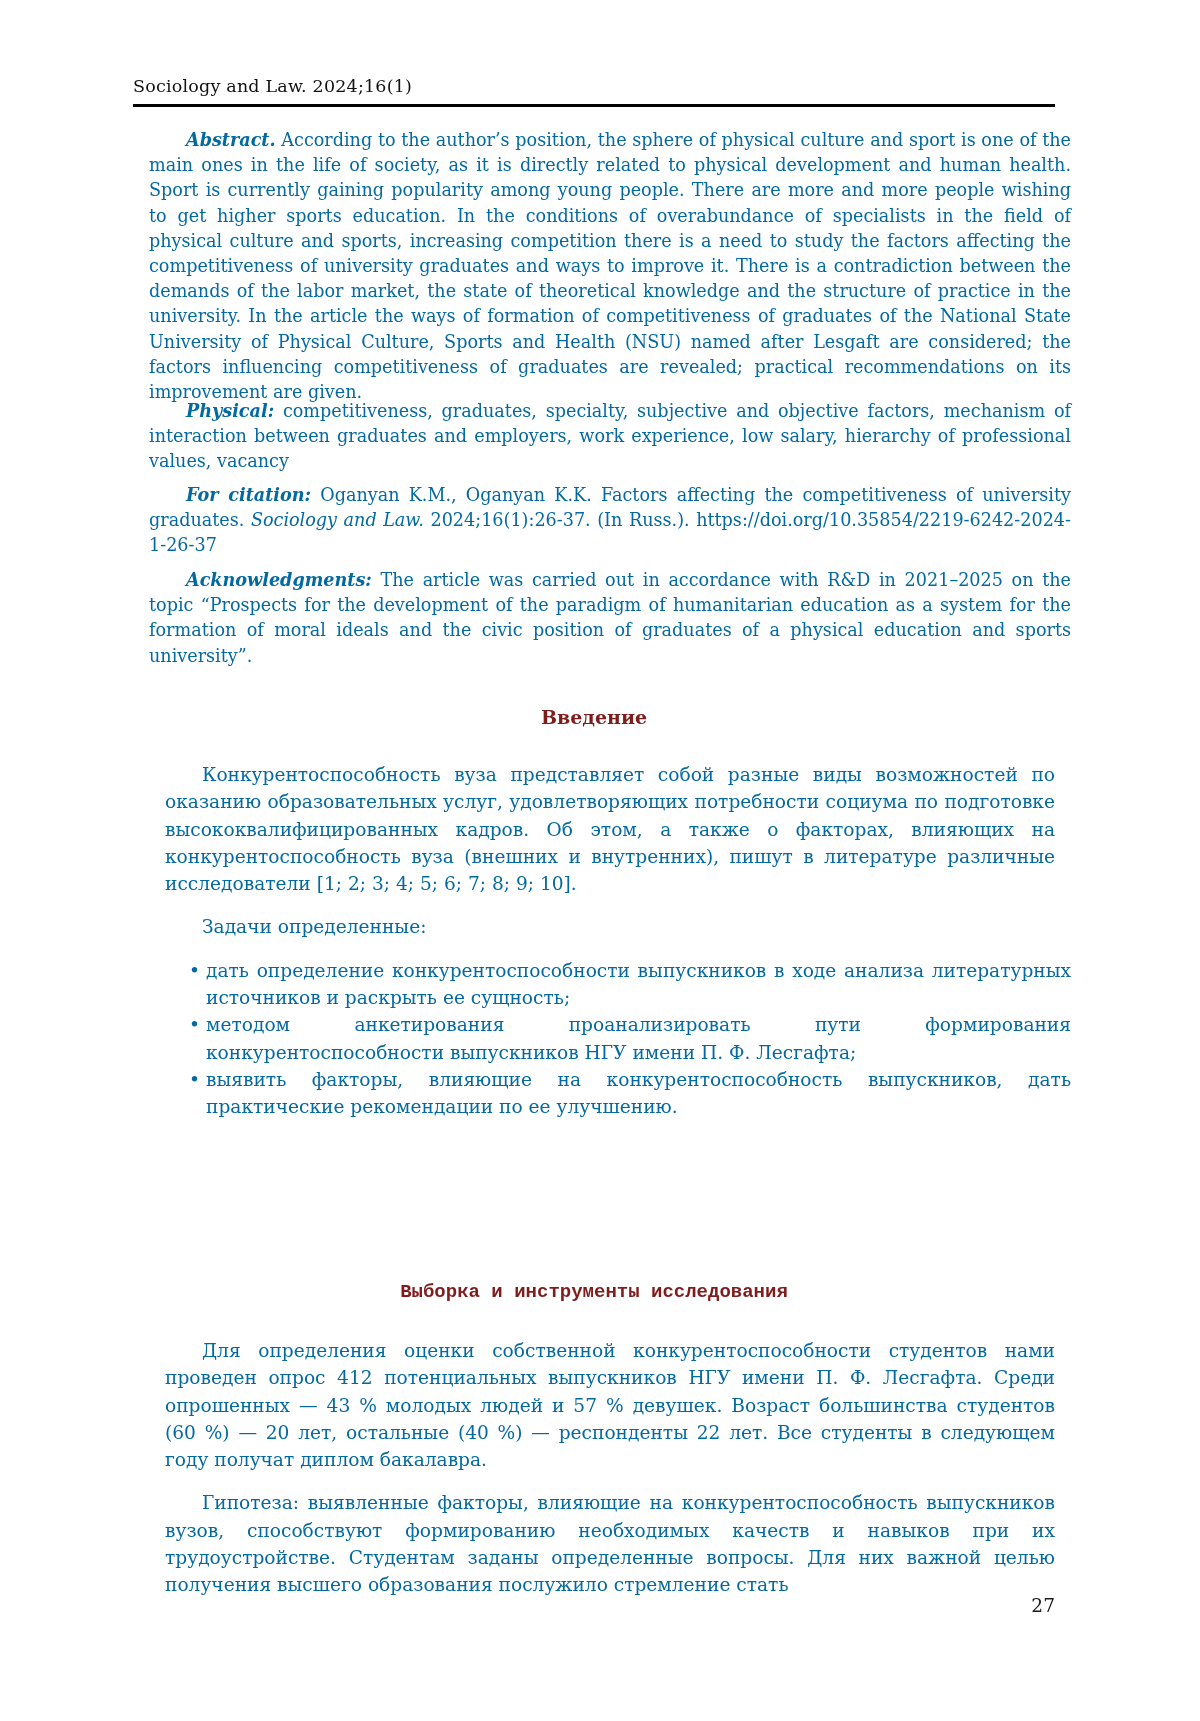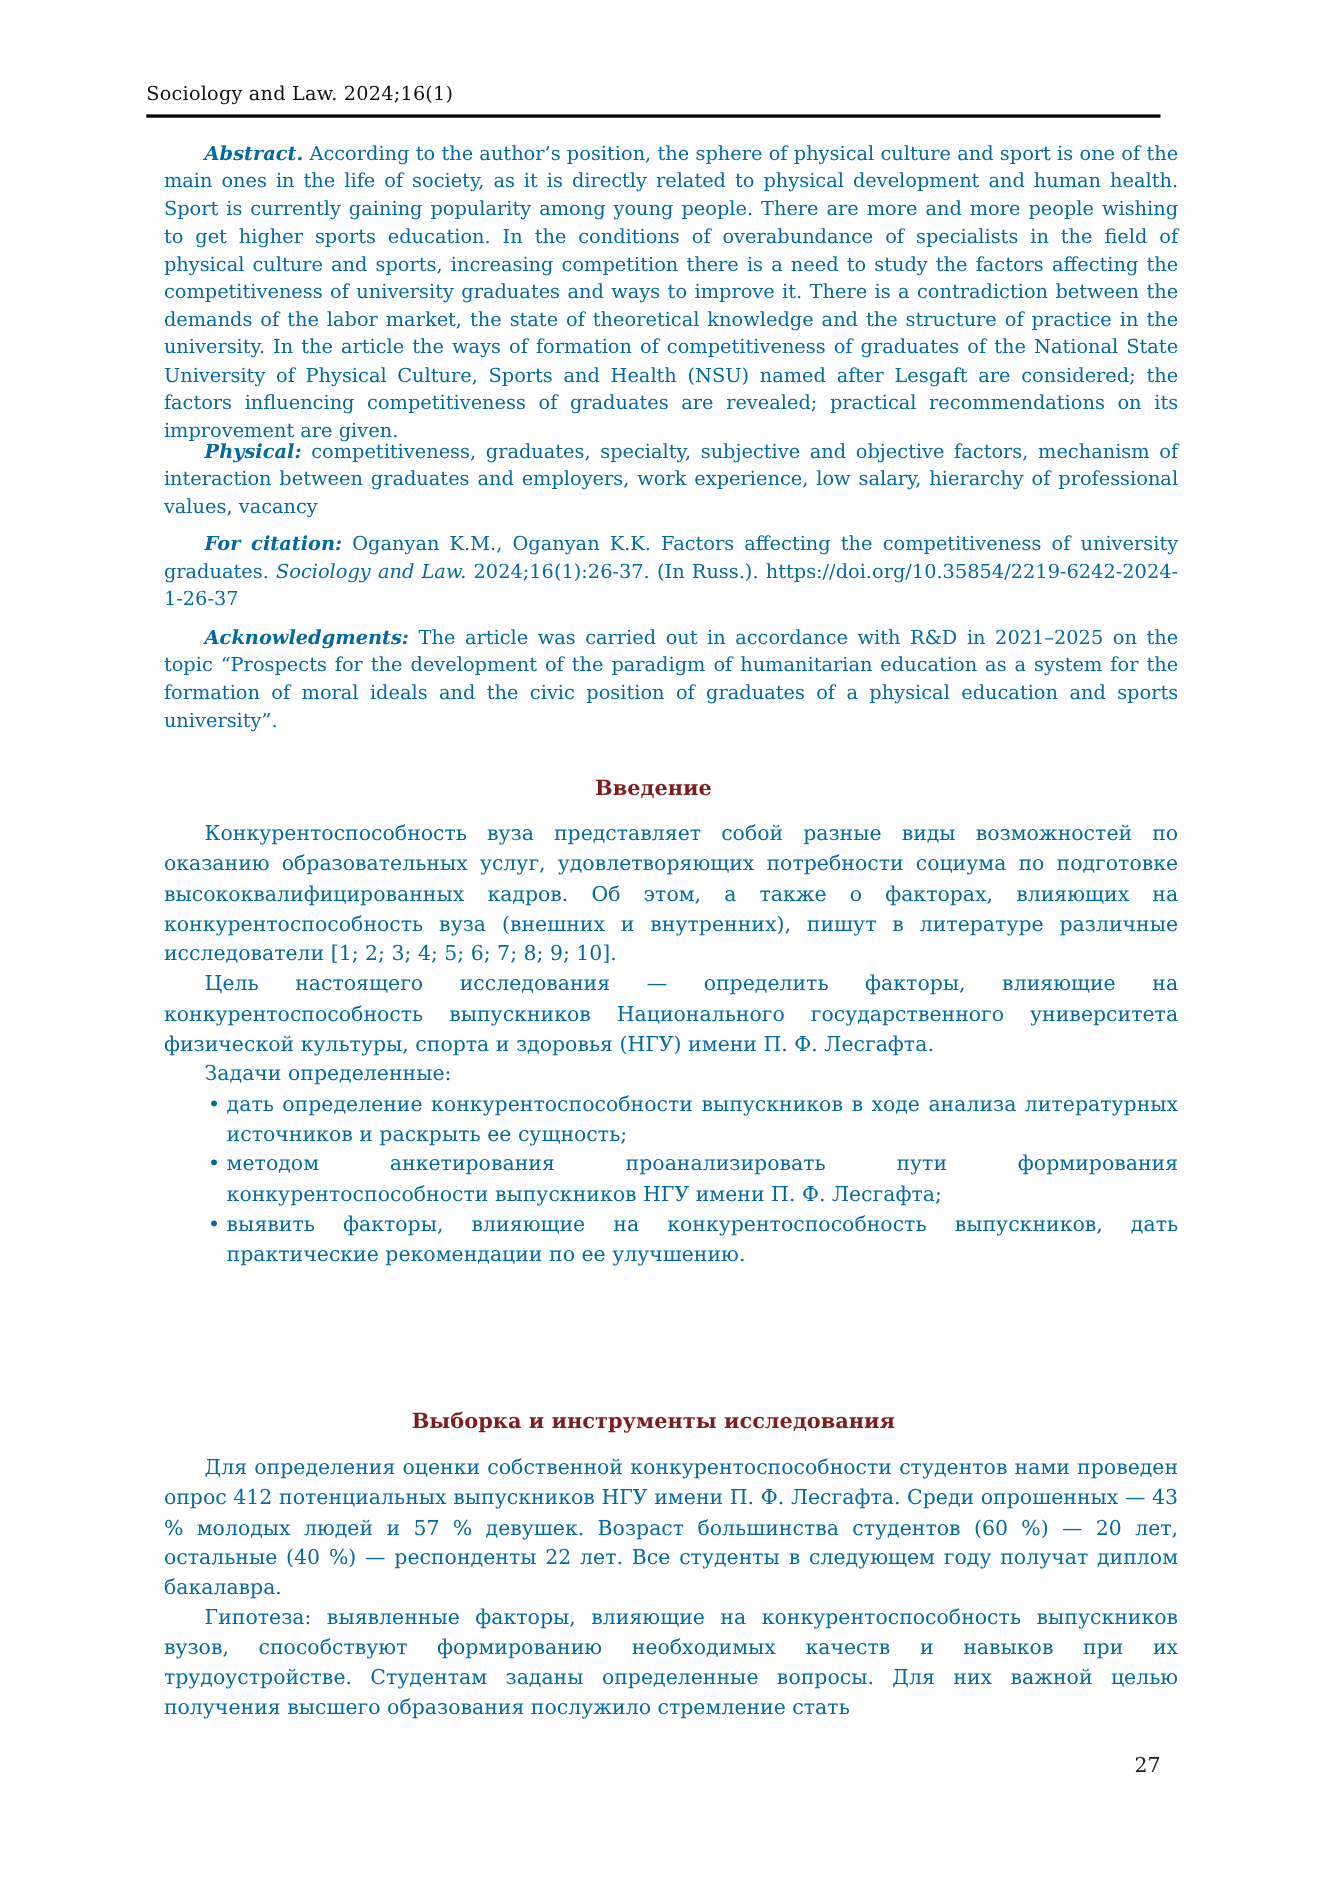--- a/index.html
+++ b/index.html
@@ -19,21 +19,21 @@
     font-size: 17.6px; line-height: 25.2px; text-align: justify; color: #0369a1;
   }
   .block p { margin: 0; text-indent: 37px; }
   .lbl { font-weight: bold; font-style: italic; }
   .it { font-style: italic; }
   .h2 {
     position: absolute; left: 0; width: 922px; text-align: center;
     font-weight: bold; font-size: 19px; color: #7f1d1d;
   }
   .ru { font-size: 18.6px; line-height: 27.3px; }
-  .ru p { margin: 0; text-indent: 37px; }
+  .ru p { margin: 16px; text-indent: 37px; }
   ul.tasks { list-style: none; margin: 0; padding: 0; }
   ul.tasks li { position: relative; padding-left: 57px; text-indent: 0; }
   ul.tasks li .bullet { position: absolute; left: 40px; top: 0; }
   .page-num { position: absolute; top: 1595px; right: 0; font-size: 18.6px; }
 </style>
 </head>
 <body>
 
 <div class="page">
   <div class="running-head">Sociology and Law. 2024;16(1)</div>
@@ -52,30 +52,29 @@
   </div>
 
   <div class="block" style="top:567px;">
     <p><span class="lbl">Acknowledgments:</span><span> The article was carried out in accordance with R&amp;D in 2021–2025 on the topic “Prospects for the development of the paradigm of humanitarian education as a system for the formation of moral ideals and the civic position of graduates of a physical education and sports university”.</span></p>
   </div>
 
   <div class="h2" style="top:706px;">Введение</div>
 
   <div class="block ru" style="top:745px;">
     <p>Конкурентоспособность вуза представляет собой разные виды возможностей по оказанию образовательных услуг, удовлетворяющих потребности социума по подготовке высококвалифицированных кадров. Об этом, а также о факторах, влияющих на конкурентоспособность вуза (внешних и внутренних), пишут в литературе различные исследователи [1; 2; 3; 4; 5; 6; 7; 8; 9; 10].</p>
-    <p>Цель настоящего исследования — определить факторы, влияющие на конкурентоспособность выпускников Национального государственного университета физической культуры, спорта и здоровья (НГУ) имени П. Ф. Лесгафта.</p>
     <p>Задачи определенные:</p>
     <ul class="tasks">
       <li><span class="bullet">•</span><span>дать определение конкурентоспособности выпускников в ходе анализа литературных источников и раскрыть ее сущность;</span></li>
       <li><span class="bullet">•</span><span>методом анкетирования проанализировать пути формирования конкурентоспособности выпускников НГУ имени П. Ф. Лесгафта;</span></li>
       <li><span class="bullet">•</span><span>выявить факторы, влияющие на конкурентоспособность выпускников, дать практические рекомендации по ее улучшению.</span></li>
     </ul>
   </div>
 
-  <div class="h2" style="top:1281px;">Выборка и инструменты исследования</div>
+  <div class="h2" style="top:1281px;font-family:Liberation Mono, monospace;">Выборка и инструменты исследования</div>
 
   <div class="block ru" style="top:1321px;">
     <p>Для определения оценки собственной конкурентоспособности студентов нами проведен опрос 412 потенциальных выпускников НГУ имени П. Ф. Лесгафта. Среди опрошенных — 43 % молодых людей и 57 % девушек. Возраст большинства студентов (60 %) — 20 лет, остальные (40 %) — респонденты 22 лет. Все студенты в следующем году получат диплом бакалавра.</p>
     <p>Гипотеза: выявленные факторы, влияющие на конкурентоспособность выпускников вузов, способствуют формированию необходимых качеств и навыков при их трудоустройстве. Студентам заданы определенные вопросы. Для них важной целью получения высшего образования послужило стремление стать</p>
   </div>
 
   <div class="page-num">27</div>
 </div>
 
 </body></html>

